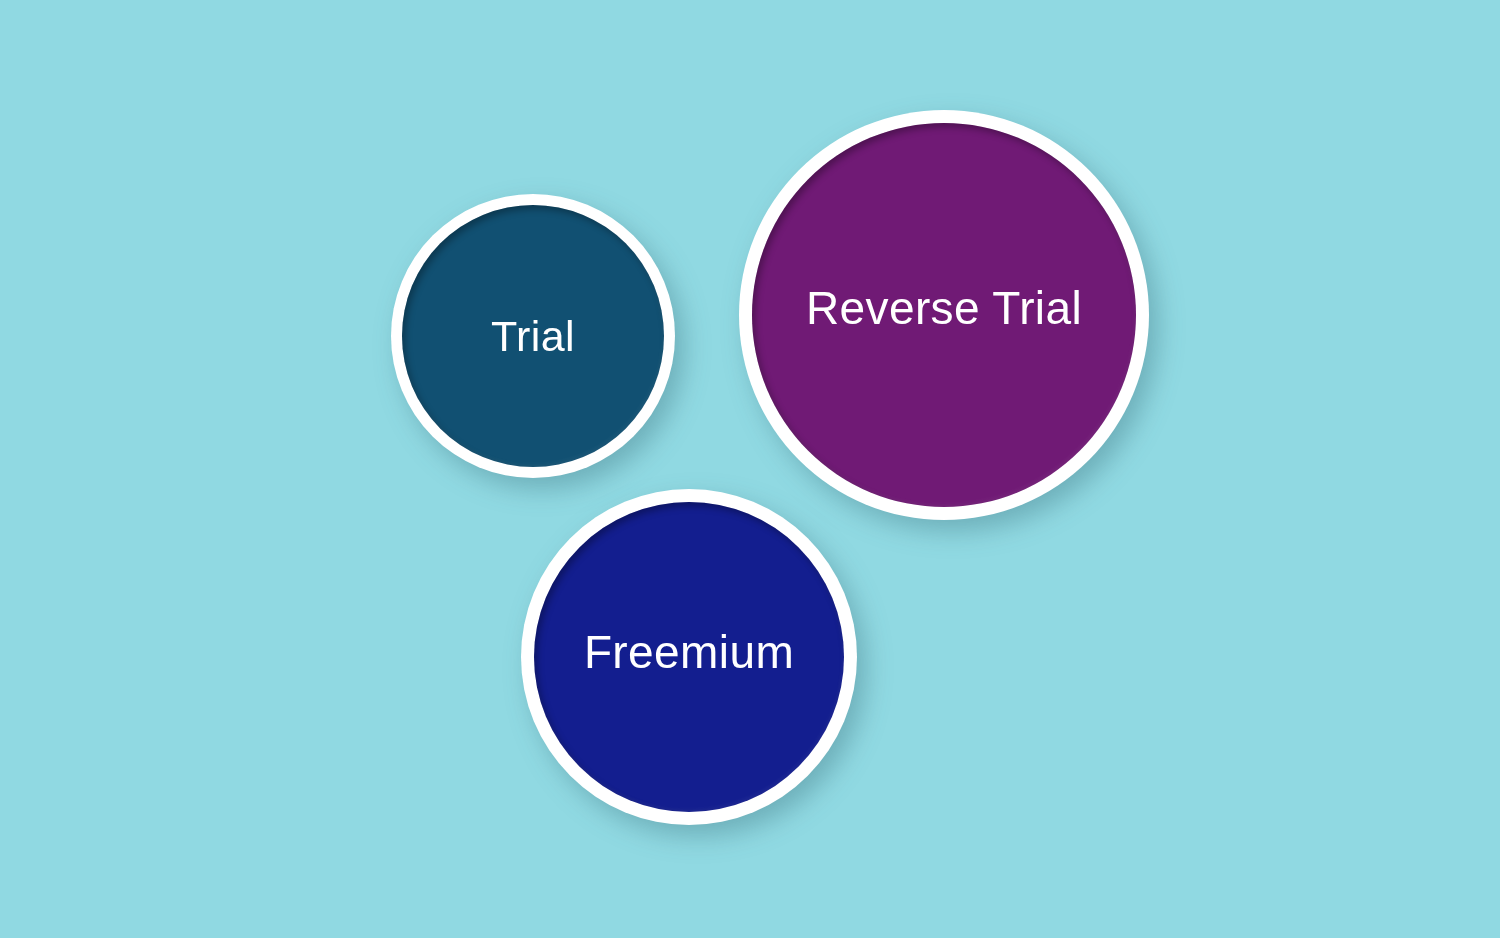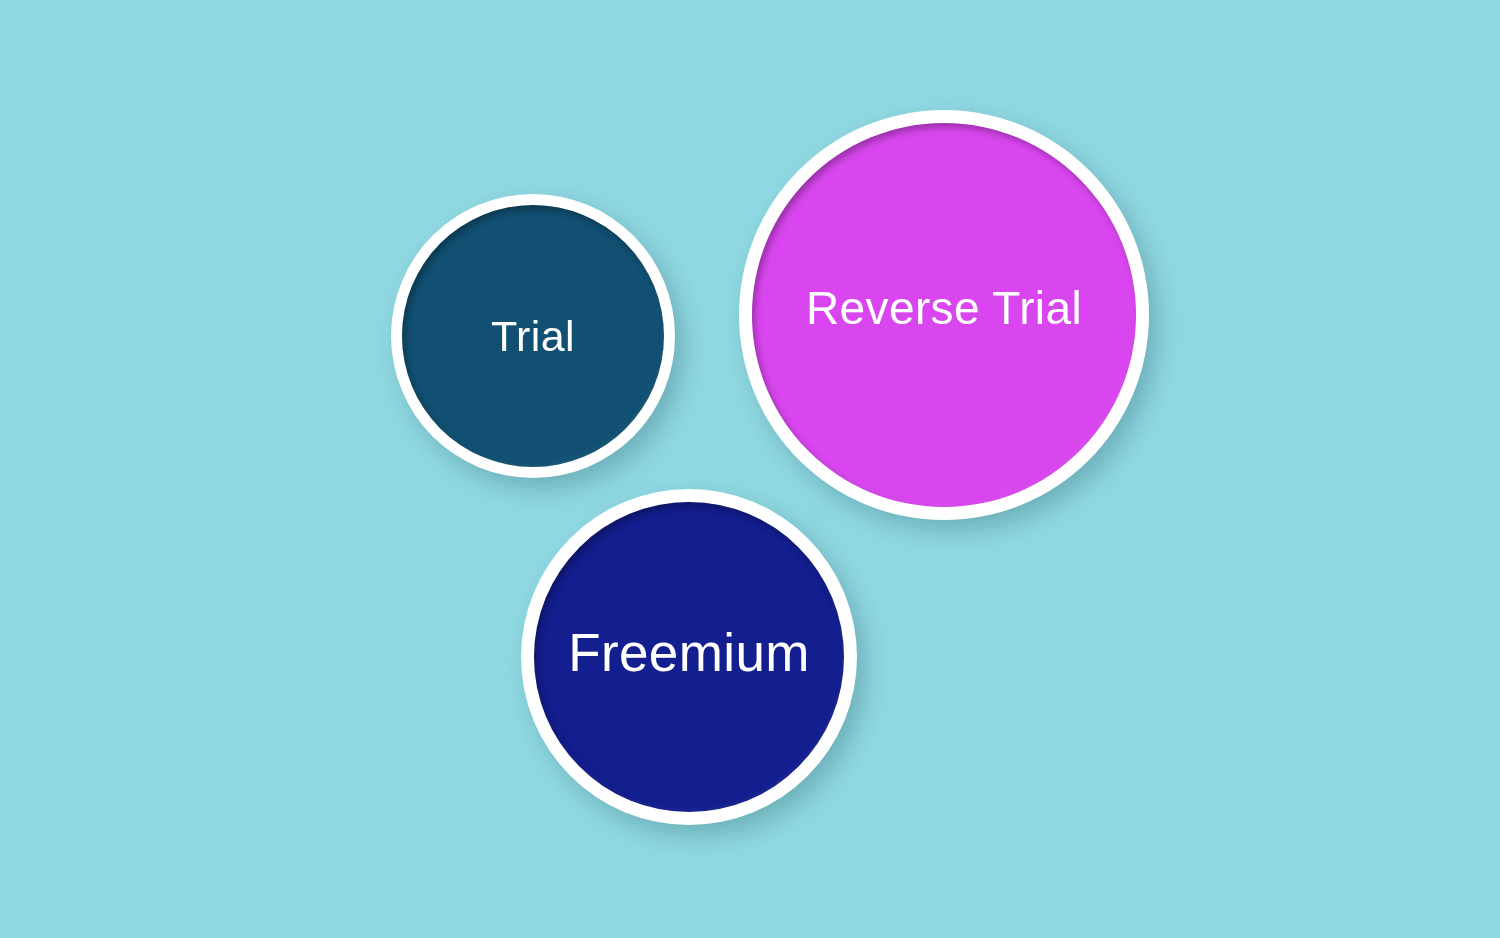--- a/index.html
+++ b/index.html
@@ -81,21 +81,21 @@
     left: 739px;
     top: 110px;
     width: 410px;
     height: 410px;
   }
   #bubble-reverse-trial .bubble-inner {
     left: 13px;
     top: 13px;
     width: 384px;
     height: 384px;
-    background: #d946ef;
+    background: #701a75;
   }
   #bubble-reverse-trial .bubble-label {
     font-size: 46px;
     transform: translateY(-7px);
   }
 
   
   #bubble-freemium {
     left: 521px;
     top: 489px;
@@ -103,21 +103,21 @@
     height: 336px;
   }
   #bubble-freemium .bubble-inner {
     left: 13px;
     top: 13px;
     width: 310px;
     height: 310px;
     background: #131e8f;
   }
   #bubble-freemium .bubble-label {
-    font-size: 53px;
+    font-size: 46px;
     transform: translateY(-5px);
   }
 </style>
 </head>
 <body>
 
 <div id="canvas">
 
   <div class="bubble" id="bubble-trial">
     <div class="bubble-inner">

